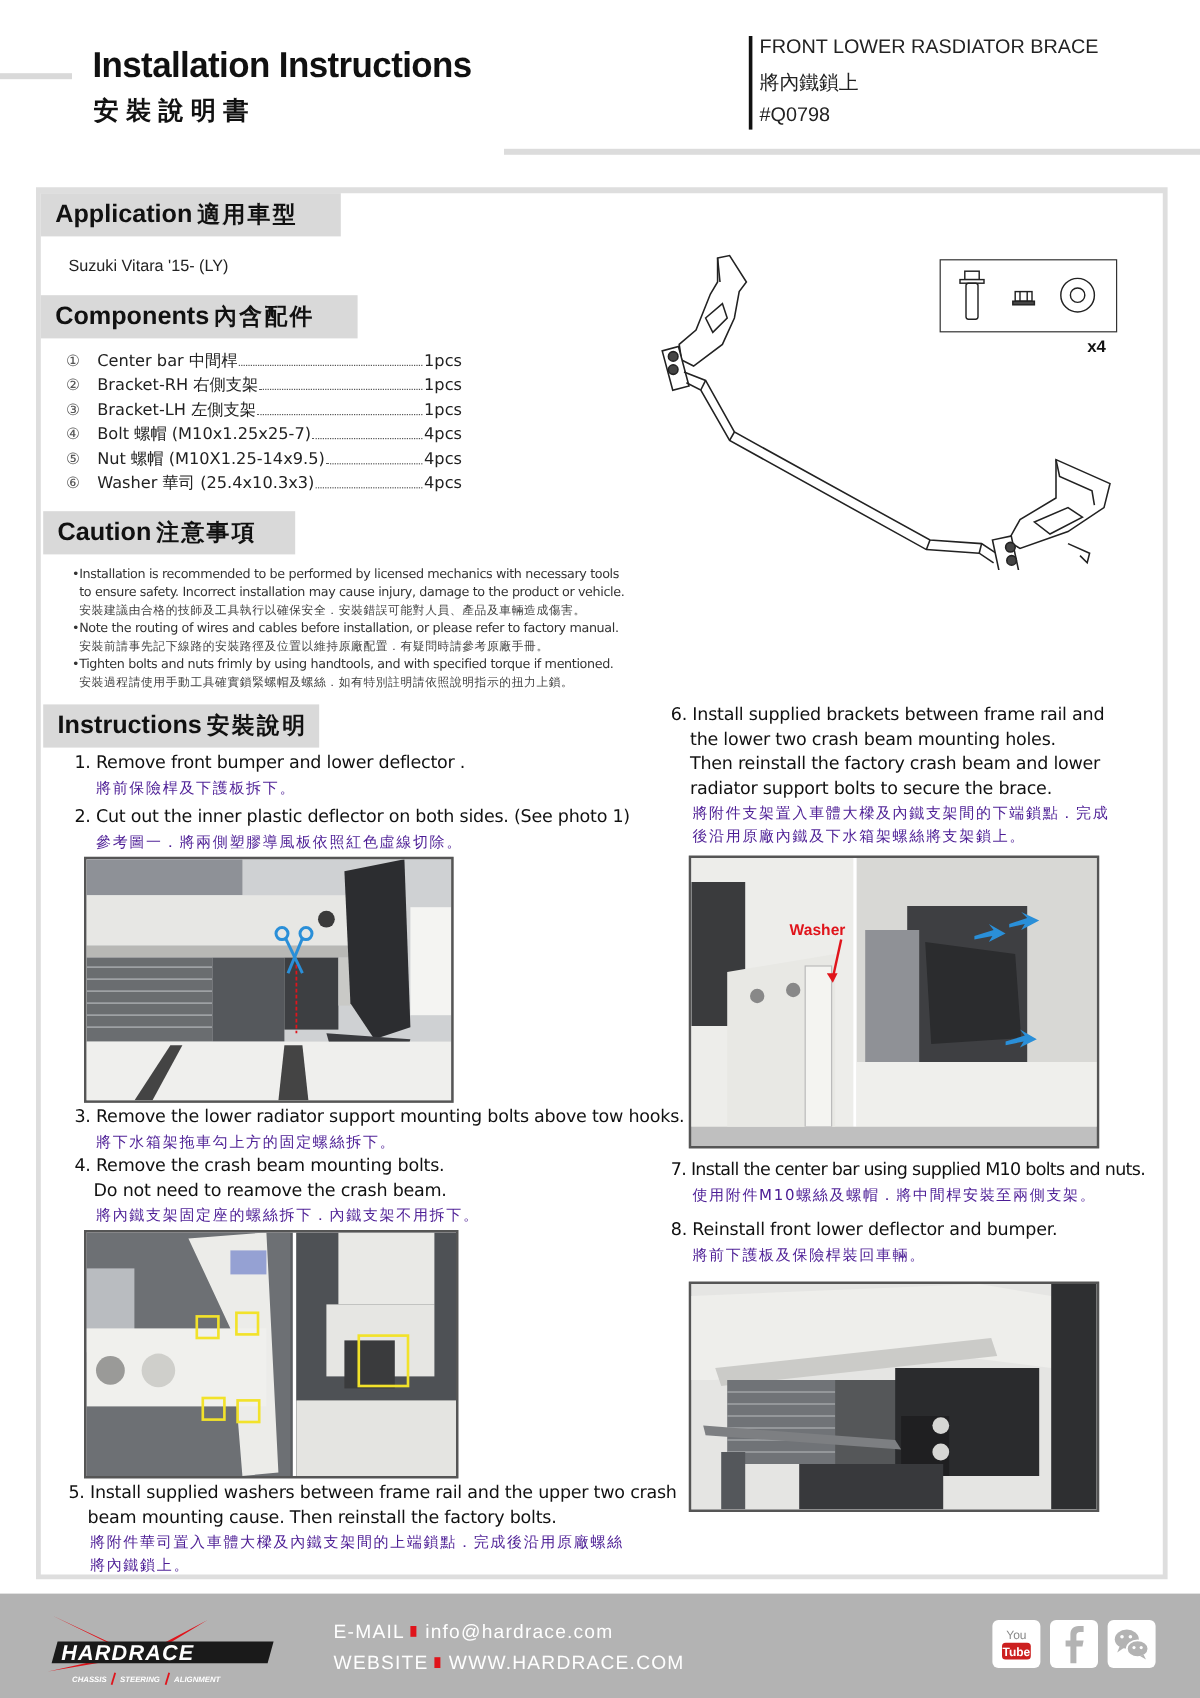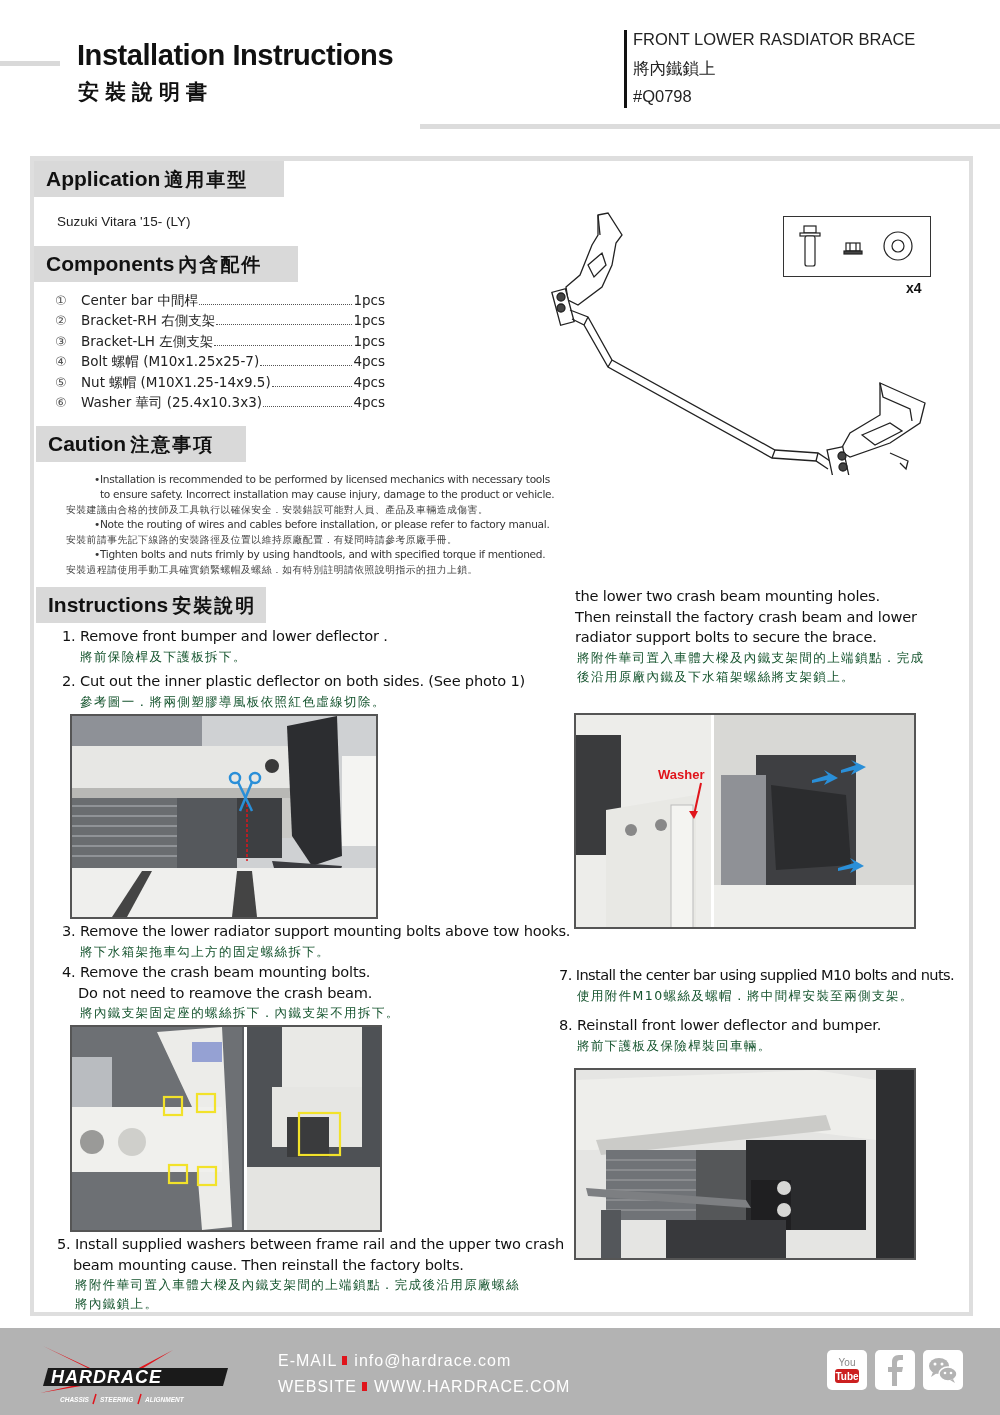--- a/index.html
+++ b/index.html
@@ -26,28 +26,28 @@
   .app-text { position: absolute; left: 57px; top: 214px; font-family: "Liberation Sans", sans-serif; font-size: 13.5px; color: #222; }
 
   .comp-list { position: absolute; left: 55px; top: 292px; width: 330px; }
   .comp-row { display: flex; align-items: baseline; height: 20.4px; font-family: "DejaVu Sans", sans-serif; font-size: 13.5px; color: #222; }
   .comp-num { width: 26px; font-size: 13px; color: #555; }
   .comp-name { white-space: nowrap; text-align: right; }
   .comp-dots { flex: 1; border-bottom: 1px dotted #555; margin: 0 1px 4px 1px; min-width: 8px; }
   .comp-qty { white-space: nowrap; }
 
   .caution { position: absolute; left: 60px; top: 472px; width: 500px; font-family: "DejaVu Sans", sans-serif; font-size: 10.6px; line-height: 15px; color: #333; letter-spacing: -0.3px; }
-  .caution .en { white-space: nowrap; margin-left: 34px; }
+  .caution .en { white-space: nowrap; }
   .caution .zh { padding-left: 6px; font-size: 9.8px; color: #444; letter-spacing: 0.5px; white-space: nowrap; }
   .caution .cont { padding-left: 6px; }
 
   .step { position: absolute; font-family: "DejaVu Sans", sans-serif; color: #111; }
   .step .en { font-size: 14.6px; line-height: 20.5px; white-space: nowrap; letter-spacing: -0.2px; }
   .step .en.ind { padding-left: 16px; }
-  .step .zh { font-size: 12.5px; line-height: 19px; padding-left: 18px; color: #14532d; letter-spacing: 1.4px; white-space: nowrap; }
+  .step .zh { font-size: 12.5px; line-height: 19px; padding-left: 18px; color: #4c1d95; letter-spacing: 1.4px; white-space: nowrap; }
 
   
   .photo { position: absolute; border: 2px solid #555; overflow: hidden; background: #bfbfbf; }
 
   
   .diagram { position: absolute; left: 550px; top: 205px; width: 390px; height: 270px; }
   .hw-box { position: absolute; left: 783px; top: 216px; width: 148px; height: 61px; border: 1.5px solid #333; background: #fff; }
   .x4 { position: absolute; left: 906px; top: 280px; font-family: "Liberation Sans", sans-serif; font-weight: bold; font-size: 14px; color: #111; }
 
   
@@ -262,28 +262,29 @@
 </div>
 
 <div class="step" style="left:57px; top:1234px;">
   <div class="en">5. Install supplied washers between frame rail and the upper two crash</div>
   <div class="en ind">beam mounting cause. Then reinstall the factory bolts.</div>
   <div class="zh">將附件華司置入車體大樑及內鐵支架間的上端鎖點．完成後沿用原廠螺絲</div>
   <div class="zh">將內鐵鎖上。</div>
 </div>
 
 <div class="step" style="left:559px; top:586px;">
+  <div class="en">6. Install supplied brackets between frame rail and</div>
   <div class="en ind">the lower two crash beam mounting holes.</div>
   <div class="en ind">Then reinstall the factory crash beam and lower</div>
   <div class="en ind">radiator support bolts to secure the brace.</div>
-  <div class="zh">將附件華司置入車體大樑及內鐵支架間的上端鎖點．完成</div>
+  <div class="zh">將附件支架置入車體大樑及內鐵支架間的下端鎖點．完成</div>
   <div class="zh">後沿用原廠內鐵及下水箱架螺絲將支架鎖上。</div>
 </div>
 
-<div class="photo" style="left:574px; top:713px; width:342px; height:216px;">
+<div class="photo" style="left:574px; top:713px; width:342px; height:244px;">
   <svg width="338" height="224" viewBox="0 0 338 224">
     <rect width="338" height="224" fill="#d7d7d4"></rect>
     <rect x="0" y="0" width="135" height="224" fill="#ededea"></rect>
     <rect x="0" y="20" width="45" height="120" fill="#3a3b3d"></rect>
     <path d="M30 95 L120 80 L120 224 L30 224 Z" fill="#e8e8e4"></path>
     <rect x="95" y="90" width="22" height="134" fill="#f4f4f1" stroke="#bbb"></rect>
     <circle cx="55" cy="115" r="6" fill="#888"></circle>
     <circle cx="85" cy="110" r="6" fill="#888"></circle>
     <rect x="135" y="0" width="3" height="224" fill="#fff"></rect>
     <rect x="138" y="0" width="200" height="224" fill="#d8d8d5"></rect>

